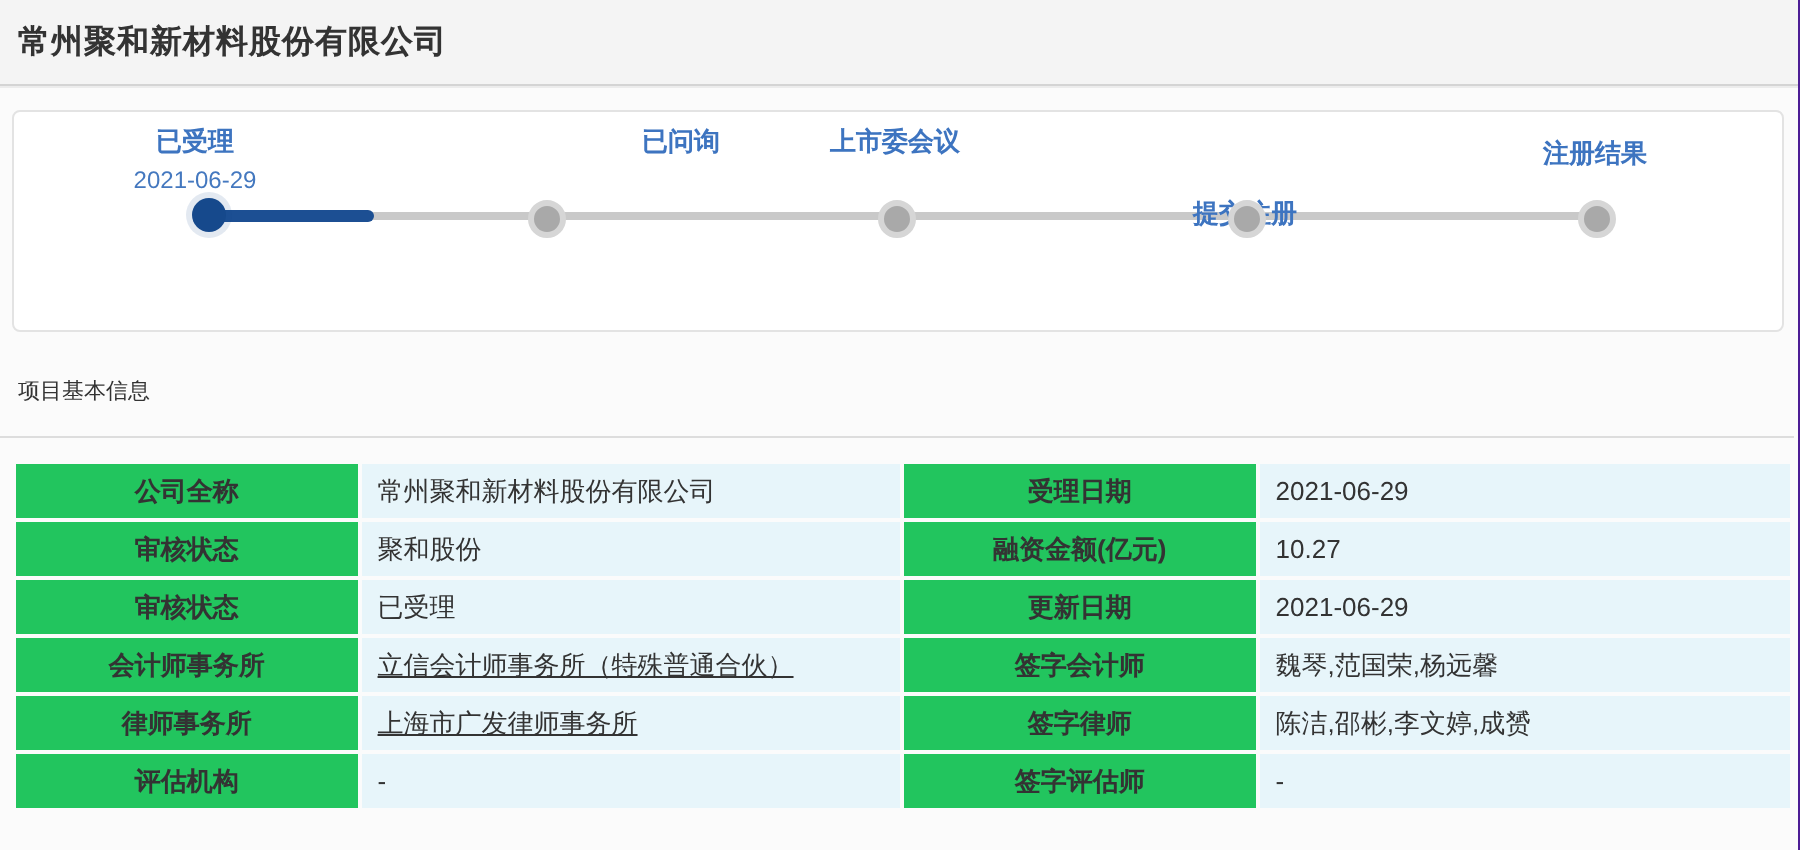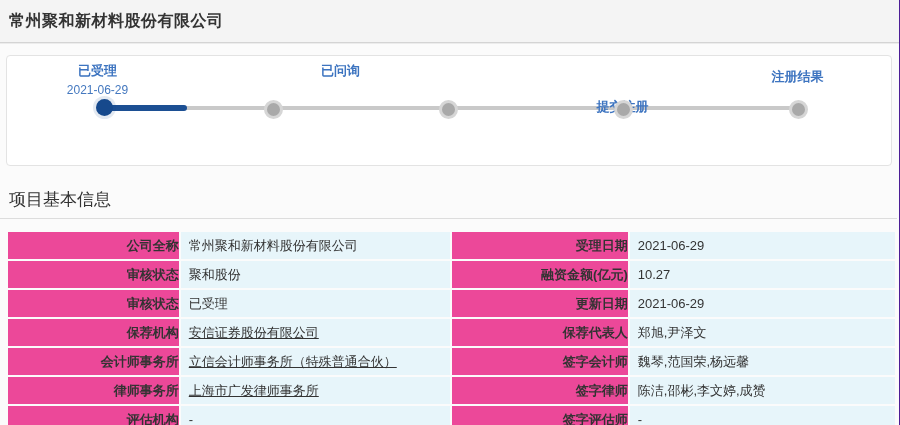--- a/index.html
+++ b/index.html
@@ -58,38 +58,38 @@
   }
   .dot.active{
     width:17px;height:17px;top:43px;
     background:#16498c;
     box-shadow:0 0 0 3px rgba(22,73,140,0.12);
   }
   .s0{left:3px;}  .s1{left:178px;text-align:right;} .s2{left:353px;} .s3{left:528px;margin-top:36px;} .s4{left:703px;margin-top:6px;} 
   
   .section-head{
     position:absolute;left:9px;top:188px;
-    font-size:17px;color:#333333;font-weight:normal;
+    font-size:11px;color:#333333;font-weight:normal;
   }
   .section-divider{
     position:absolute;left:0;top:218px;width:897px;height:0;
     border-top:1px solid #dddddd;
   }
   
   table.info{
     position:absolute;left:6px;top:230px;
     border-collapse:separate;border-spacing:2px;
     table-layout:fixed;width:891px;
   }
   table.info th,table.info td{
     height:27px;padding:0;vertical-align:middle;
     font-size:13px;color:#333333;
   }
   table.info th{
-    background:#ec4899;font-weight:bold;text-align:right;
+    background:#22c55e;font-weight:bold;text-align:center;
   }
   table.info td{
     background:#e7f5fa;text-align:left;padding-left:8px;
   }
   table.info td a{
     color:#333333;text-decoration:underline;cursor:pointer;
   }
   .c1{width:170px;} .c2{width:268px;} .c3{width:175px;} .c4{width:264px;}
 </style>
 </head>
@@ -107,20 +107,21 @@
 
     <div class="step s0">
       <div class="step-label">已受理</div>
       <div class="step-date">2021-06-29</div>
     </div>
     <div class="step s1">
       <div class="step-label">已问询</div>
       <div class="step-date"></div>
     </div>
     <div class="step s2">
+      <div class="step-label">上市委会议</div>
       <div class="step-date"></div>
     </div>
     <div class="step s3">
       <div class="step-label">提交注册</div>
       <div class="step-date"></div>
     </div>
     <div class="step s4">
       <div class="step-label">注册结果</div>
       <div class="step-date"></div>
     </div>
@@ -155,26 +156,20 @@
       <th>融资金额(亿元)</th>
       <td><span>10.27</span></td>
     </tr>
     <tr>
       <th>审核状态</th>
       <td><span>已受理</span></td>
       <th>更新日期</th>
       <td><span>2021-06-29</span></td>
     </tr>
     <tr>
-      <th>保荐机构</th>
-      <td><a>安信证券股份有限公司</a></td>
-      <th>保荐代表人</th>
-      <td><span>郑旭,尹泽文</span></td>
-    </tr>
-    <tr>
       <th>会计师事务所</th>
       <td><a>立信会计师事务所（特殊普通合伙）</a></td>
       <th>签字会计师</th>
       <td><span>魏琴,范国荣,杨远馨</span></td>
     </tr>
     <tr>
       <th>律师事务所</th>
       <td><a>上海市广发律师事务所</a></td>
       <th>签字律师</th>
       <td><span>陈洁,邵彬,李文婷,成赟</span></td>

